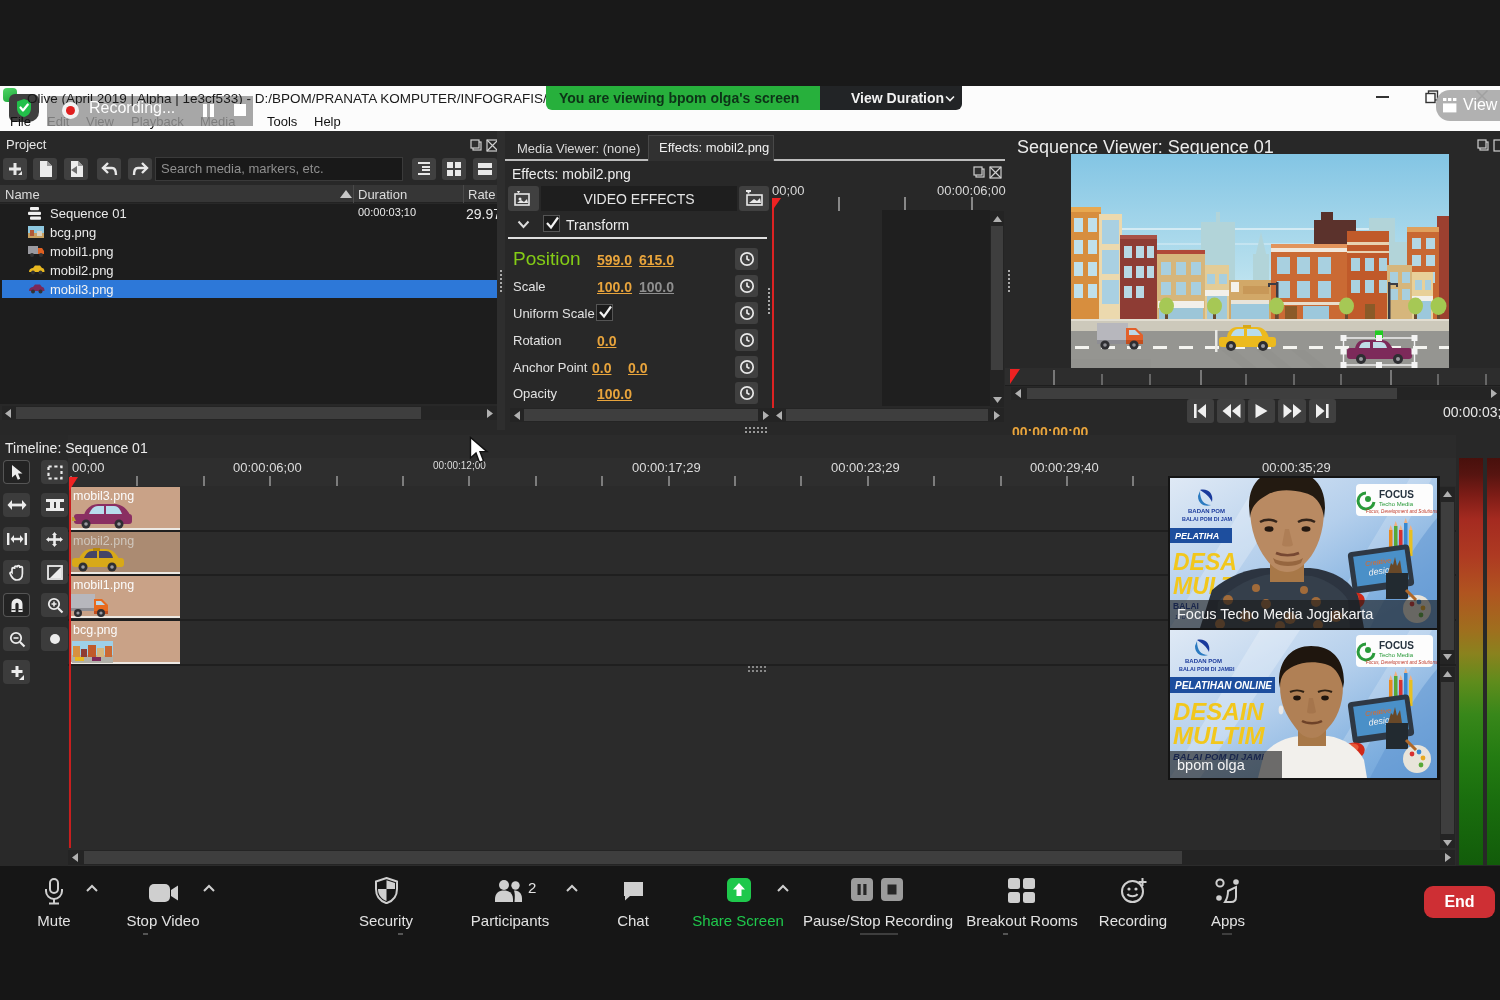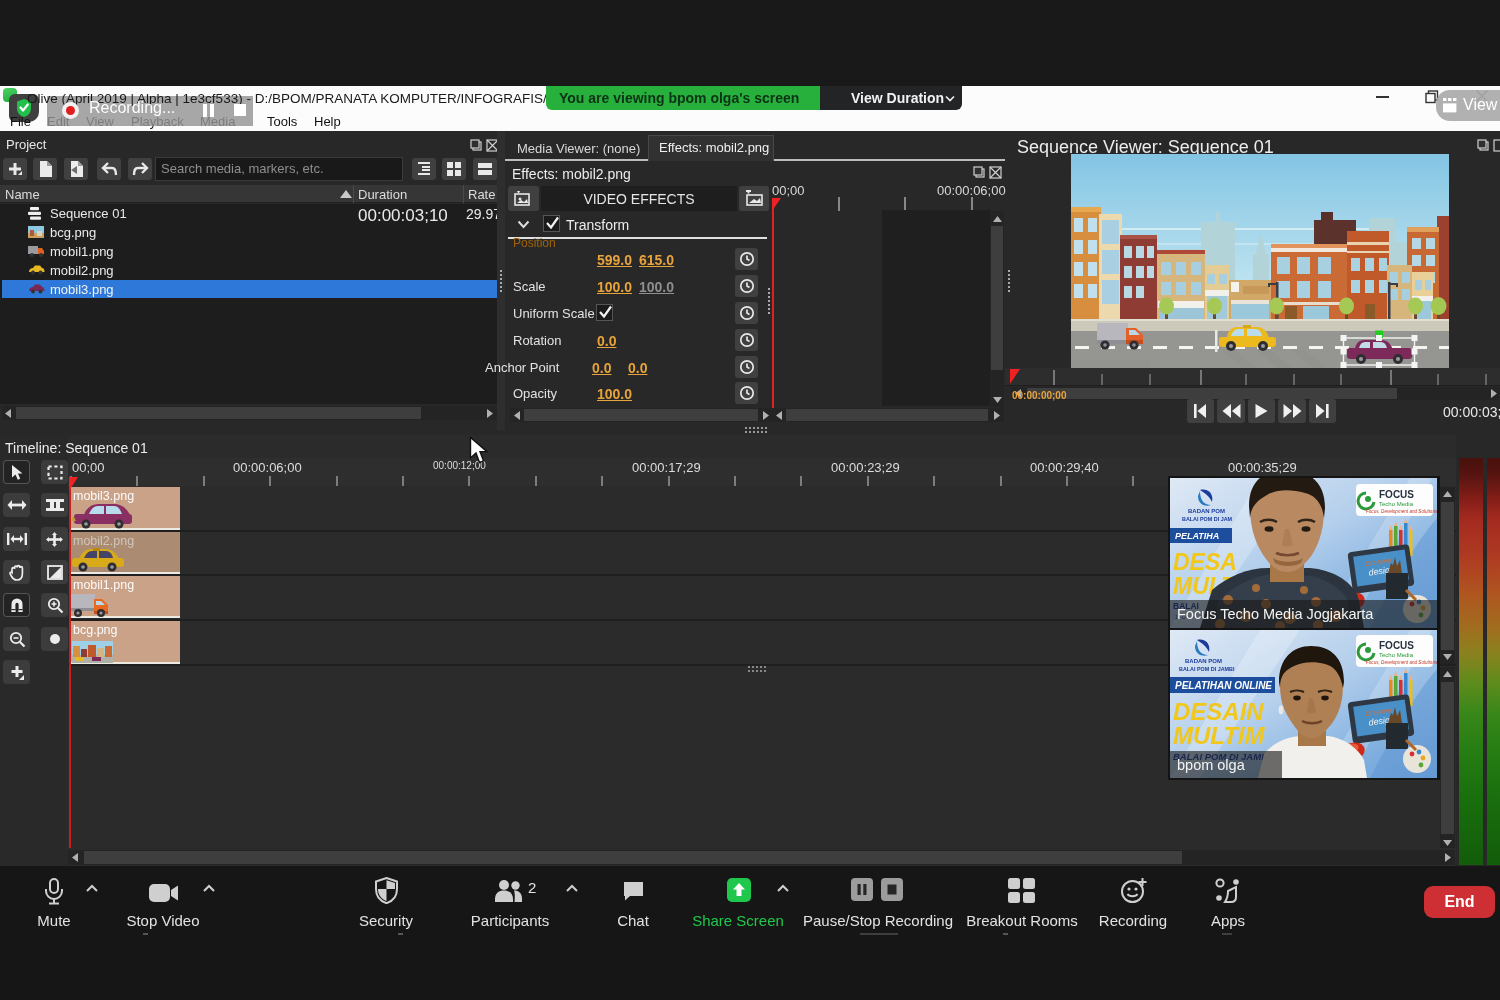--- a/index.html
+++ b/index.html
@@ -151,21 +151,21 @@
 
   <div class="abs" style="left:0px;top:204px;width:497px;height:200px;background:#1d1d1d;"></div>
 
   <div class="abs" style="left:2px;top:280px;width:495px;height:18px;background:#2d78d8;"></div>
   <svg class="abs" style="left:28px;top:207px;" width="16" height="13" viewBox="0 0 16 13">
       <rect x="2" y="0" width="9" height="3.2" rx="1" fill="#f0f0f0"></rect>
       <rect x="0" y="4.8" width="13" height="3.2" rx="1" fill="#f0f0f0"></rect>
       <rect x="2" y="9.6" width="11" height="3.2" rx="1" fill="#f0f0f0"></rect>
     </svg>
   <div class="abs" style="left:50px;top:206px;font-size:13px;color:#eaeaea;">Sequence 01</div>
-  <div class="abs" style="left:358px;top:206px;font-size:17px;color:#eaeaea;">00:00:03;10</div>
+  <div class="abs" style="left:358px;top:206px;font-size:11px;color:#eaeaea;">00:00:03;10</div>
   <div class="abs" style="left:466px;top:206px;font-size:14px;color:#eaeaea;">29.97</div>
   <svg class="abs" style="left:28px;top:226px;" width="16" height="12" viewBox="0 0 16 12">
       <rect width="16" height="12" fill="#8ec8e0"></rect>
       <rect y="7" width="16" height="5" fill="#c8a060"></rect>
       <rect x="2" y="4" width="4" height="6" fill="#b05838"></rect>
       <rect x="9" y="5" width="5" height="5" fill="#d8d0c0"></rect>
     </svg>
   <div class="abs" style="left:50px;top:225px;font-size:13px;color:#eaeaea;">bcg.png</div>
   <svg class="abs" style="left:28px;top:245px;" width="17" height="12" viewBox="0 0 17 12">
       <rect x="0" y="1" width="10" height="8" fill="#9a9aa0"></rect>
@@ -232,34 +232,34 @@
   <svg class="abs" style="left:517px;top:220px;" width="13" height="9" viewBox="0 0 13 9">
       <path d="M1.5 1.5 L6.5 7 L11.5 1.5" stroke="#dcdcdc" stroke-width="2" fill="none"></path>
     </svg>
   <div class="abs" style="left:543px;top:215px;width:17px;height:17px;background:#1b1b1b;border:1px solid #555;"></div>
   <svg class="abs" style="left:545px;top:216px;" width="15" height="14" viewBox="0 0 15 14">
       <path d="M2 7 L6 11.5 L13 1.5" stroke="#f2f2f2" stroke-width="2.2" fill="none"></path>
     </svg>
   <div class="abs" style="left:566px;top:217px;font-size:14px;color:#ececec;">Transform</div>
   <div class="abs" style="left:508px;top:237px;width:259px;height:2px;background:#e0e0e0;"></div>
 
-  <div class="abs" style="left:513px;top:236px;font-size:12px;color:#a16207;">Position</div>
+  <div class="abs" style="left:513px;top:248px;font-size:19px;color:#84cc16;">Position</div>
   <div class="abs" style="left:597px;top:252px;font-size:14px;font-weight:bold;color:#e8a43c;text-decoration:underline;">599.0</div>
   <div class="abs" style="left:639px;top:252px;font-size:14px;font-weight:bold;color:#e8a43c;text-decoration:underline;">615.0</div>
   <div class="abs" style="left:513px;top:279px;font-size:13px;color:#e2e2e2;">Scale</div>
   <div class="abs" style="left:597px;top:279px;font-size:14px;font-weight:bold;color:#e8a43c;text-decoration:underline;">100.0</div>
   <div class="abs" style="left:639px;top:279px;font-size:14px;font-weight:bold;color:#8f8f8f;text-decoration:underline;">100.0</div>
   <div class="abs" style="left:513px;top:306px;font-size:13px;color:#e2e2e2;">Uniform Scale</div>
   <div class="abs" style="left:596px;top:304px;width:17px;height:17px;background:#1b1b1b;border:1px solid #555;"></div>
   <svg class="abs" style="left:598px;top:305px;" width="15" height="14" viewBox="0 0 15 14">
       <path d="M2 7 L6 11.5 L13 1.5" stroke="#f2f2f2" stroke-width="2.2" fill="none"></path>
     </svg>
   <div class="abs" style="left:513px;top:333px;font-size:13px;color:#e2e2e2;">Rotation</div>
   <div class="abs" style="left:597px;top:333px;font-size:14px;font-weight:bold;color:#e8a43c;text-decoration:underline;">0.0</div>
-  <div class="abs" style="left:485px;top:360px;font-size:13px;color:#e2e2e2;">Anchor Point</div>
+  <div class="abs" style="left:513px;top:360px;font-size:13px;color:#e2e2e2;">Anchor Point</div>
   <div class="abs" style="left:592px;top:360px;font-size:14px;font-weight:bold;color:#e8a43c;text-decoration:underline;">0.0</div>
   <div class="abs" style="left:628px;top:360px;font-size:14px;font-weight:bold;color:#e8a43c;text-decoration:underline;">0.0</div>
   <div class="abs" style="left:513px;top:386px;font-size:13px;color:#e2e2e2;">Opacity</div>
   <div class="abs" style="left:597px;top:386px;font-size:14px;font-weight:bold;color:#e8a43c;text-decoration:underline;">100.0</div>
 
   <div class="obtn" style="left:735px;top:248px;width:23px;height:22px;"></div>
   <div class="obtn" style="left:735px;top:275px;width:23px;height:22px;"></div>
   <div class="obtn" style="left:735px;top:302px;width:23px;height:22px;"></div>
   <div class="obtn" style="left:735px;top:329px;width:23px;height:22px;"></div>
   <div class="obtn" style="left:735px;top:356px;width:23px;height:22px;"></div>
@@ -585,21 +585,21 @@
 
   <div class="abs" style="left:1011px;top:387px;width:489px;height:13px;background:#242424;"></div>
   <div class="abs" style="left:1027px;top:388px;width:370px;height:11px;background:#3e3e3e;"></div>
   <svg class="abs" style="left:1014px;top:389px;" width="8" height="9" viewBox="0 0 8 9">
       <path d="M7 0 L1 4.5 L7 9 Z" fill="#b0b0b0"></path>
     </svg>
   <svg class="abs" style="left:1490px;top:389px;" width="8" height="9" viewBox="0 0 8 9">
       <path d="M1 0 L7 4.5 L1 9 Z" fill="#b0b0b0"></path>
     </svg>
 
-  <div class="abs" style="left:1012px;top:390px;font-size:10px;font-weight:bold;color:#e8a43c;">00:00:00;00</div>
+  <div class="abs" style="left:1012px;top:424px;font-size:14px;font-weight:bold;color:#e8a43c;">00:00:00;00</div>
   <div class="obtn" style="left:1187px;top:399px;width:27px;height:24px;"></div>
   <div class="obtn" style="left:1217px;top:399px;width:28px;height:24px;"></div>
   <div class="obtn" style="left:1248px;top:399px;width:27px;height:24px;"></div>
   <div class="obtn" style="left:1278px;top:399px;width:28px;height:24px;"></div>
   <div class="obtn" style="left:1309px;top:399px;width:27px;height:24px;"></div>
   <svg class="abs" style="left:1193px;top:404px;" width="15" height="14" viewBox="0 0 15 14">
       <rect x="1" y="0" width="2.6" height="14" fill="#f0f0f0"></rect>
       <path d="M13 0 L4.5 7 L13 14 Z" fill="#f0f0f0"></path>
     </svg>
   <svg class="abs" style="left:1222px;top:404px;" width="19" height="14" viewBox="0 0 19 14">
@@ -649,21 +649,21 @@
   <div class="tick" style="left:1199px;"></div>
   <div class="tick" style="left:1265px;"></div>
   <div class="tick" style="left:1332px;"></div>
   <div class="tick" style="left:1398px;"></div>
   <div class="abs" style="left:72px;top:460px;font-size:13px;color:#dcdcdc;">00;00</div>
   <div class="abs" style="left:233px;top:460px;font-size:13px;color:#dcdcdc;">00:00:06;00</div>
   <div class="abs" style="left:433px;top:460px;font-size:10px;color:#dcdcdc;">00:00:12;00</div>
   <div class="abs" style="left:632px;top:460px;font-size:13px;color:#dcdcdc;">00:00:17;29</div>
   <div class="abs" style="left:831px;top:460px;font-size:13px;color:#dcdcdc;">00:00:23;29</div>
   <div class="abs" style="left:1030px;top:460px;font-size:13px;color:#dcdcdc;">00:00:29;40</div>
-  <div class="abs" style="left:1228px;top:460px;font-size:13px;color:#dcdcdc;">00:00:35;29</div>
+  <div class="abs" style="left:1262px;top:460px;font-size:13px;color:#dcdcdc;">00:00:35;29</div>
 
   <svg class="abs" style="left:469px;top:436px;" width="21" height="29" viewBox="0 0 21 29">
       <path d="M1.5 1.5 L1.5 22 L7 17 L10.5 26.5 L14.5 24.8 L11 15.6 L18 15.6 Z" fill="#fff" stroke="#111" stroke-width="1.4"></path>
     </svg>
 
   <div class="abs" style="left:68px;top:530px;width:1432px;height:2px;background:#1f1f1f;"></div>
   <div class="abs" style="left:68px;top:574px;width:1432px;height:2px;background:#1f1f1f;"></div>
   <div class="abs" style="left:68px;top:619px;width:1432px;height:2px;background:#1f1f1f;"></div>
   <div class="abs" style="left:68px;top:664px;width:1432px;height:2px;background:#1f1f1f;"></div>
 

